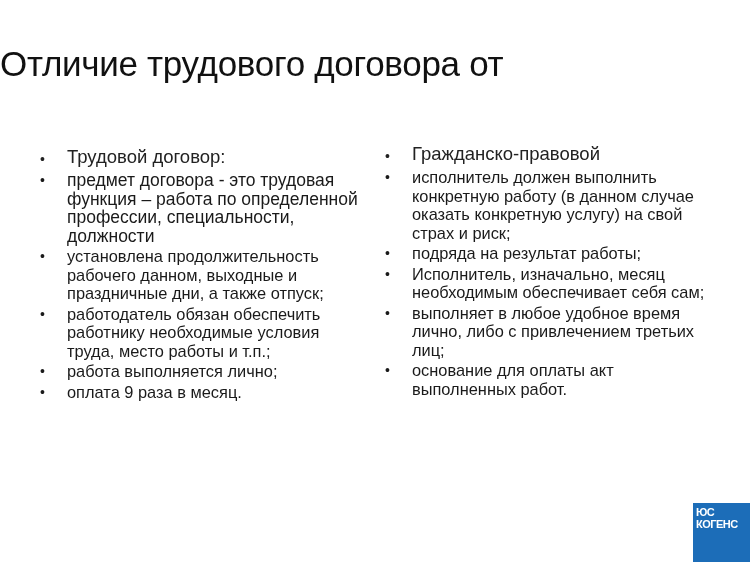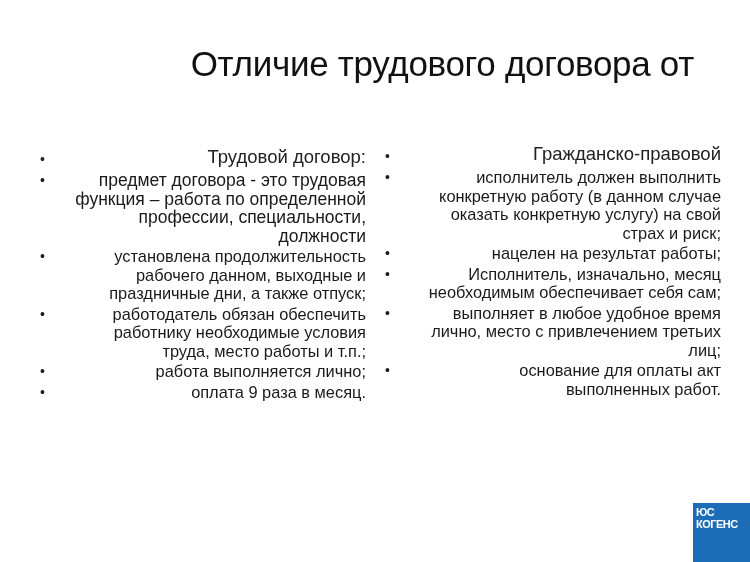--- a/index.html
+++ b/index.html
@@ -13,21 +13,21 @@
       position: relative;
       overflow: hidden;
       font-family: "Liberation Sans", sans-serif;
       color: #111111;
     }
     .slide-title {
       position: absolute;
       left: 0;
       top: 42px;
       width: 694px;
-      text-align: right;
+      text-align: left;
       font-size: 35px;
       line-height: 43px;
       font-weight: normal;
       color: #111111;
       letter-spacing: -0.3px;
       margin: 0;
     }
     .slide-title span { display: block; }
     .column {
       position: absolute;
@@ -52,21 +52,21 @@
       color: #222222;
       margin-bottom: 3px;
     }
     .bullet {
       position: absolute;
       left: 4px;
       top: 0;
       font-size: 14px;
     }
     .item.head .bullet { top: 2px; }
-    .item-text { display: block; text-align: right; }
+    .item-text { display: block; }
     .logo {
       position: absolute;
       left: 693px;
       top: 503px;
       width: 79px;
       height: 59px;
       background: #1c6db8;
       color: #ffffff;
       font-family: "Liberation Sans", sans-serif;
       font-weight: bold;
@@ -118,29 +118,29 @@
   <li class="item head">
     <span class="bullet">•</span>
     <span class="item-text">Гражданско-правовой</span>
   </li>
   <li class="item">
     <span class="bullet">•</span>
     <span class="item-text">исполнитель должен выполнить конкретную работу (в данном случае оказать конкретную услугу) на свой страх и риск;</span>
   </li>
   <li class="item">
     <span class="bullet">•</span>
-    <span class="item-text">нацелен на результат работы;</span>
+    <span class="item-text">подряда на результат работы;</span>
   </li>
   <li class="item">
     <span class="bullet">•</span>
     <span class="item-text">Исполнитель, изначально, месяц необходимым обеспечивает себя сам;</span>
   </li>
   <li class="item">
     <span class="bullet">•</span>
-    <span class="item-text">выполняет в любое удобное время лично, место с привлечением третьих лиц;</span>
+    <span class="item-text">выполняет в любое удобное время лично, либо с привлечением третьих лиц;</span>
   </li>
   <li class="item">
     <span class="bullet">•</span>
     <span class="item-text">основание для оплаты акт выполненных работ.</span>
   </li>
 </ul>
 
 <div class="logo">
   <span>ЮС</span>
   <span>КОГЕНС</span>

